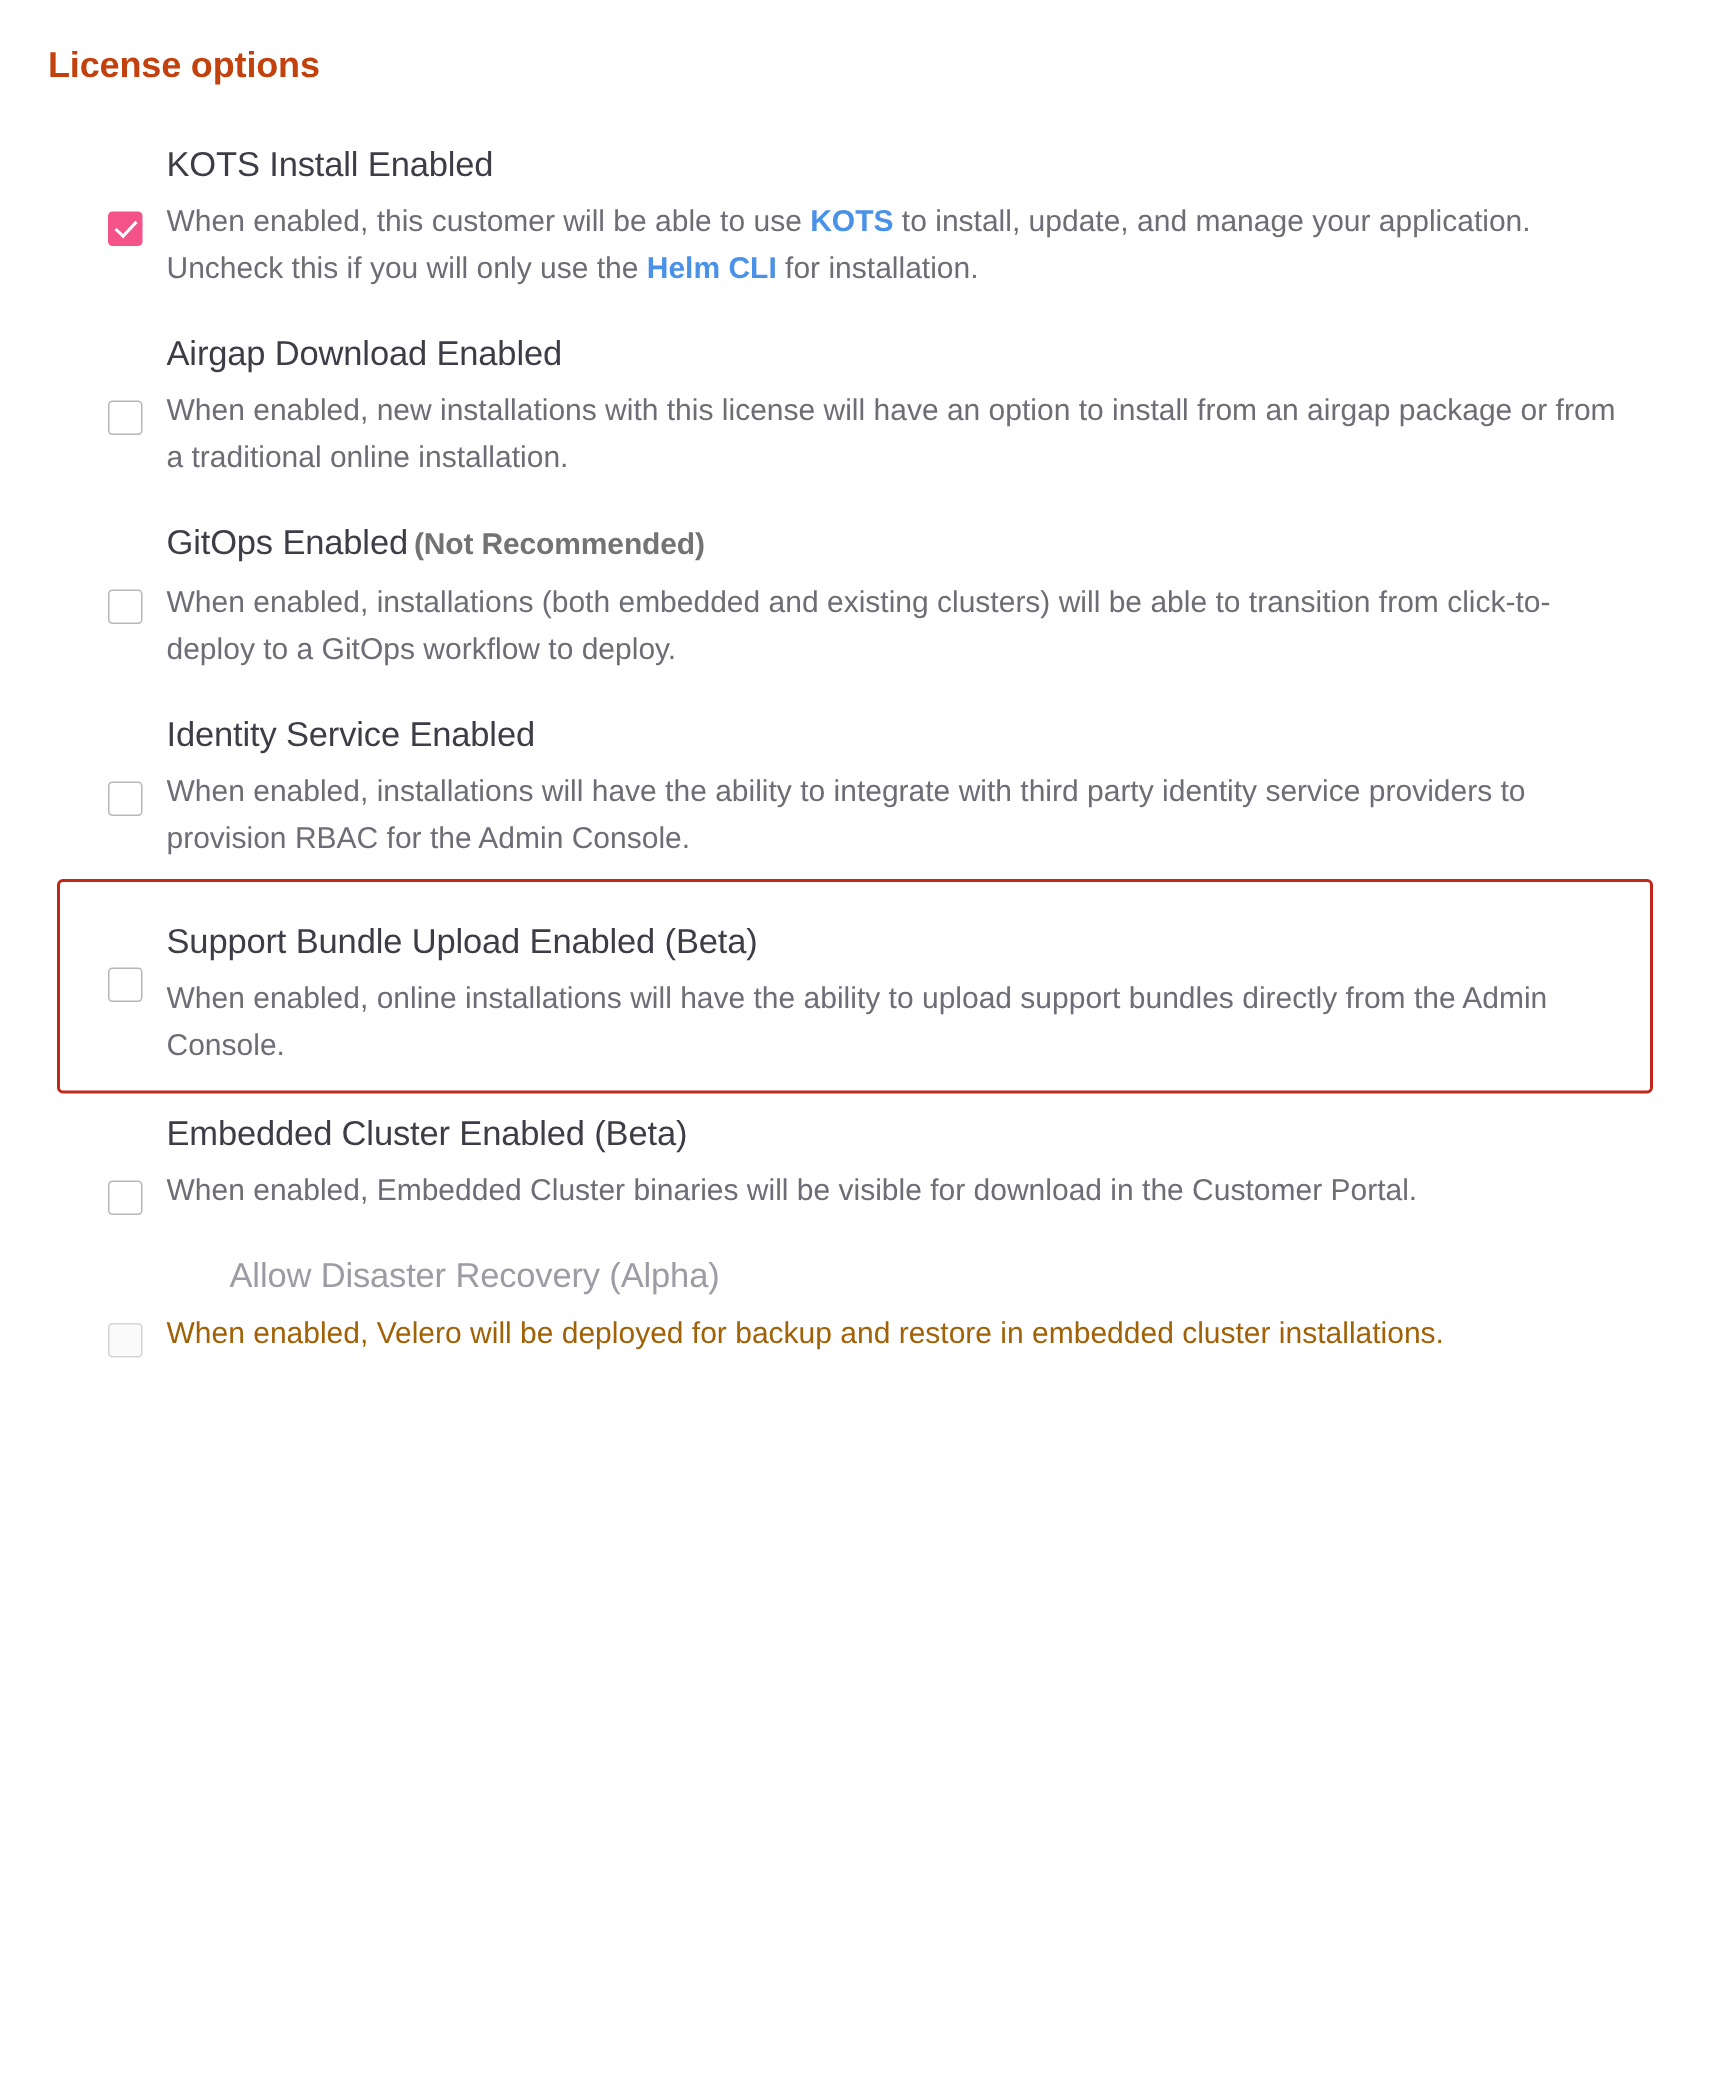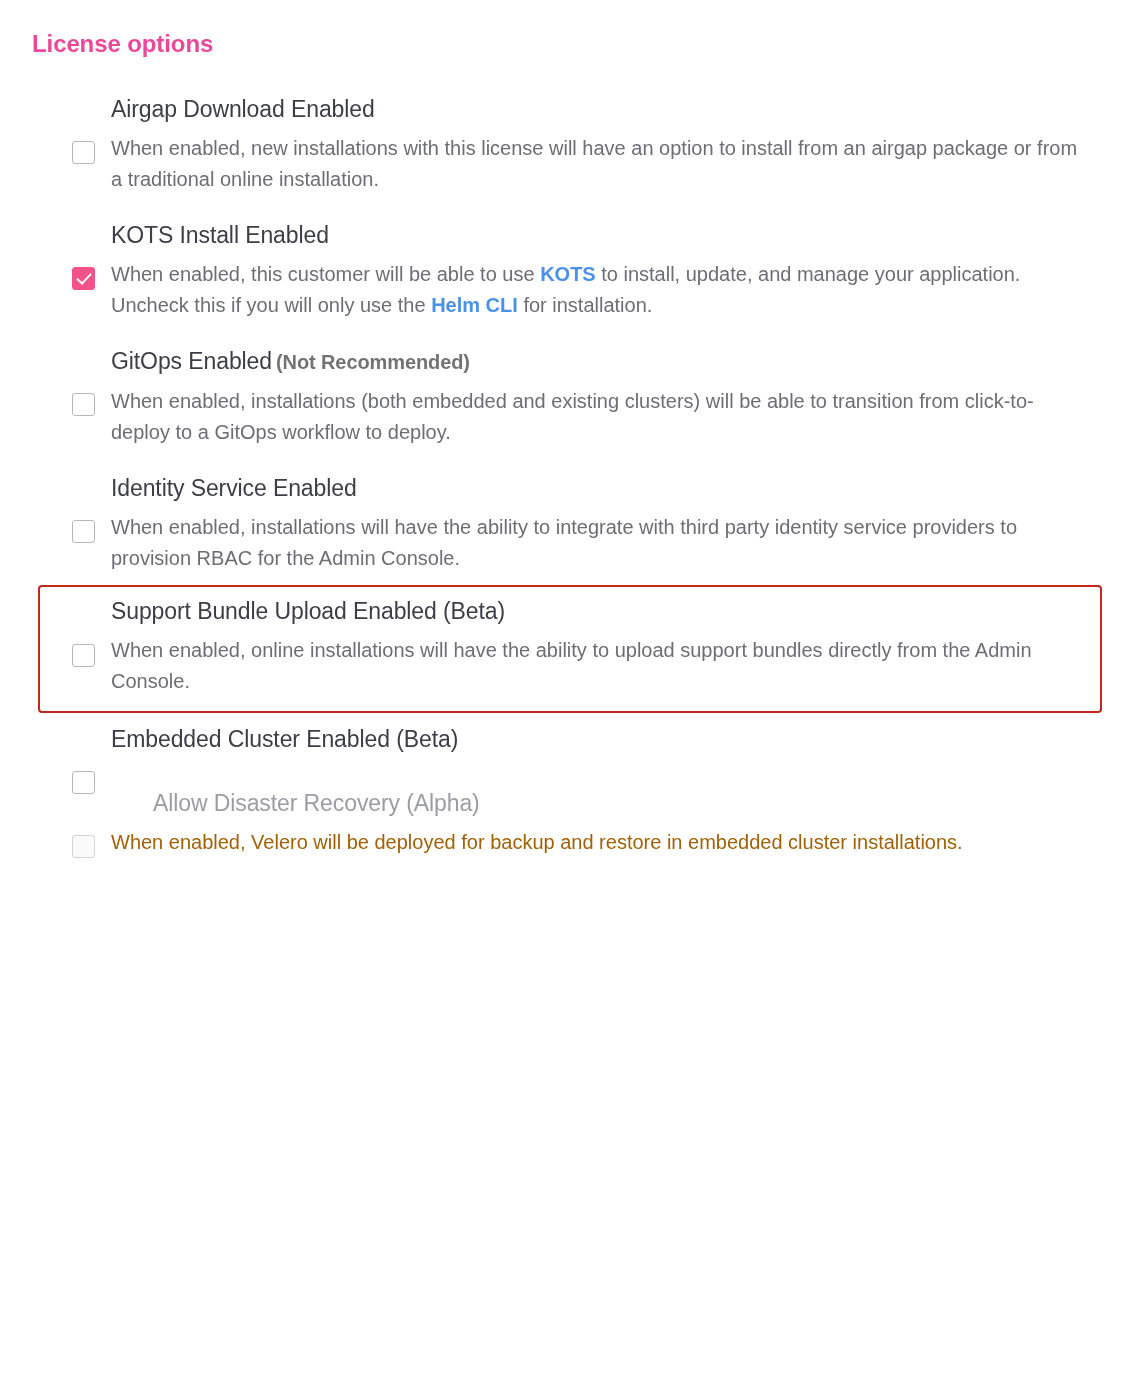--- a/index.html
+++ b/index.html
@@ -17,39 +17,39 @@
   .page {
     position: relative;
     width: 1142px;
     height: 1382px;
     box-sizing: border-box;
     padding: 30px 30px 0 30px;
   }
   .section-title {
     font-size: 24px;
     font-weight: bold;
-    color: #ec4899;
+    color: #c2410c;
     letter-spacing: -0.1px;
     margin: 0 0 34px 2px;
   }
   .options {
     display: block;
   }
   .option {
     position: relative;
     display: block;
     padding: 0 18px 0 79px;
     margin-bottom: 21px;
     box-sizing: border-box;
     border: 2px solid transparent;
     border-radius: 4px;
   }
   .option.highlighted {
     border-color: #c1271a;
-    padding-top: 9px;
+    padding-top: 24px;
     padding-bottom: 14px;
     margin-top: -12px;
     margin-bottom: 9px;
     margin-left: 8px;
     margin-right: 10px;
     padding-left: 71px;
   }
   .option .box {
     position: absolute;
     left: 40px;
@@ -123,47 +123,48 @@
     font-weight: bold;
   }
 </style>
 </head>
 <body>
 
 <div class="page">
   <h2 class="section-title">License options</h2>
   <div class="options" id="options-list">
       <div class="option">
+        <div class="box checked"></div>
+        <div class="opt-title"><span>KOTS Install Enabled</span></div>
+        <div class="opt-desc"><span>When enabled, this customer will be able to use </span><span class="link bold">KOTS</span><span> to install, update, and manage your application. Uncheck this if you will only use the </span><span class="link bold">Helm CLI</span><span> for installation.</span></div>
+      </div>
+      <div class="option">
         <div class="box"></div>
         <div class="opt-title"><span>Airgap Download Enabled</span></div>
         <div class="opt-desc"><span>When enabled, new installations with this license will have an option to install from an airgap package or from a traditional online installation.</span></div>
-      </div>
-      <div class="option">
-        <div class="box checked"></div>
-        <div class="opt-title"><span>KOTS Install Enabled</span></div>
-        <div class="opt-desc"><span>When enabled, this customer will be able to use </span><span class="link bold">KOTS</span><span> to install, update, and manage your application. Uncheck this if you will only use the </span><span class="link bold">Helm CLI</span><span> for installation.</span></div>
       </div>
       <div class="option">
         <div class="box"></div>
         <div class="opt-title"><span>GitOps Enabled</span><span class="note">(Not Recommended)</span></div>
         <div class="opt-desc"><span>When enabled, installations (both embedded and existing clusters) will be able to transition from click-to-deploy to a GitOps workflow to deploy.</span></div>
       </div>
       <div class="option">
         <div class="box"></div>
         <div class="opt-title"><span>Identity Service Enabled</span></div>
         <div class="opt-desc"><span>When enabled, installations will have the ability to integrate with third party identity service providers to provision RBAC for the Admin Console.</span></div>
       </div>
       <div class="option highlighted">
         <div class="box"></div>
         <div class="opt-title"><span>Support Bundle Upload Enabled (Beta)</span></div>
         <div class="opt-desc"><span>When enabled, online installations will have the ability to upload support bundles directly from the Admin Console.</span></div>
       </div>
       <div class="option">
         <div class="box"></div>
         <div class="opt-title"><span>Embedded Cluster Enabled (Beta)</span></div>
+        <div class="opt-desc"><span>When enabled, Embedded Cluster binaries will be visible for download in the Customer Portal.</span></div>
       </div>
       <div class="option disabled">
         <div class="box"></div>
         <div class="opt-title"><span>Allow Disaster Recovery (Alpha)</span></div>
         <div class="opt-desc"><span>When enabled, Velero will be deployed for backup and restore in embedded cluster installations.</span></div>
       </div>
     </div>
 </div>
 
 </body></html>

